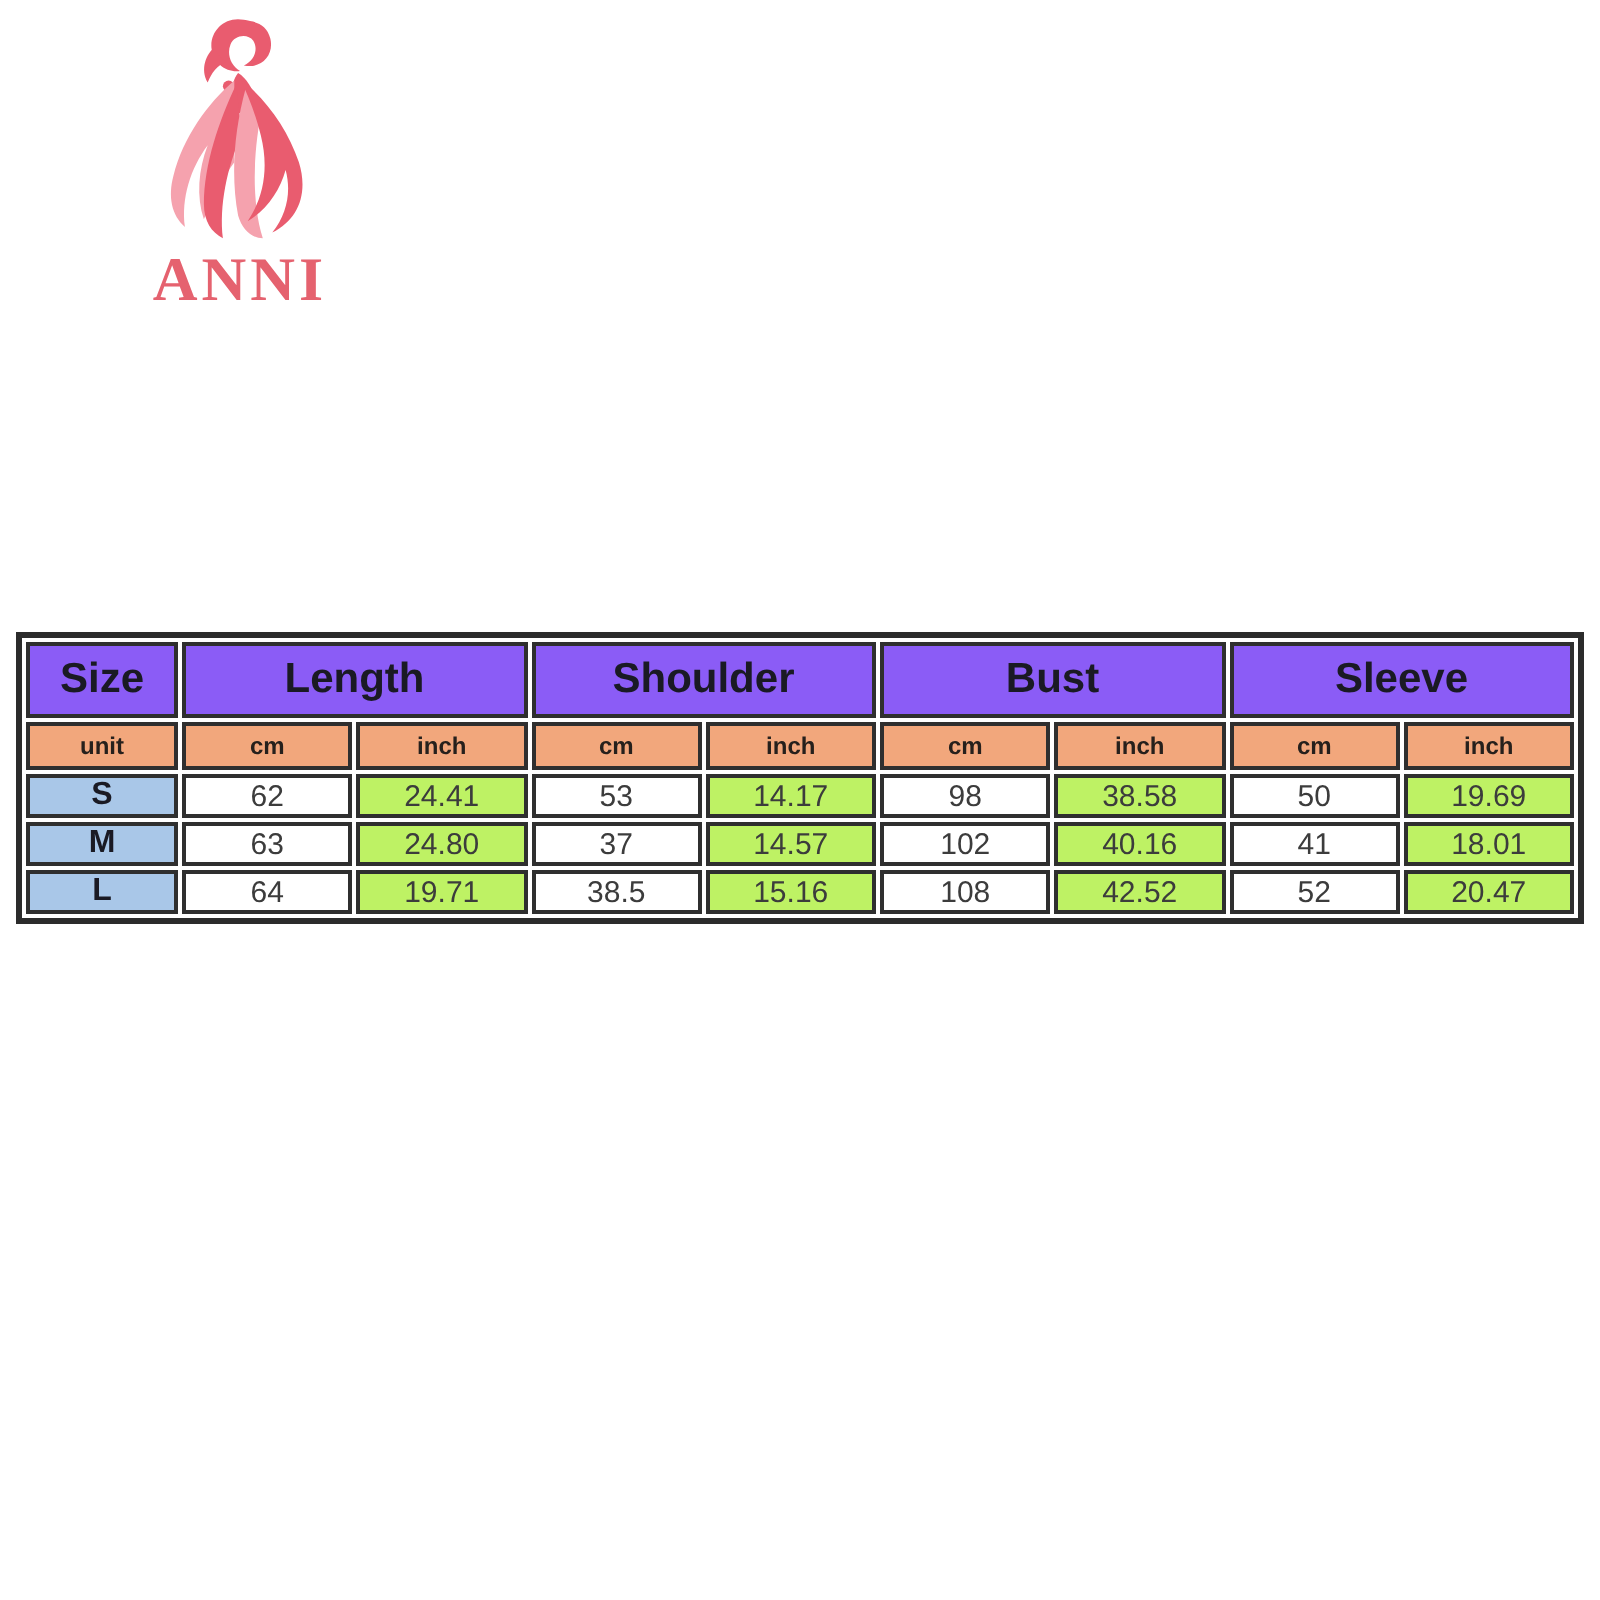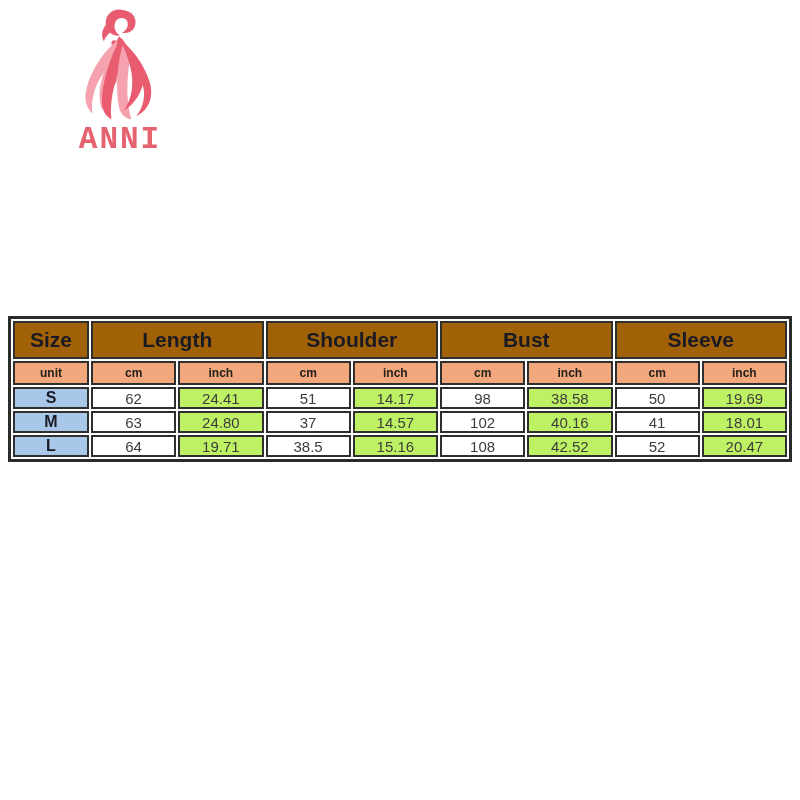--- a/index.html
+++ b/index.html
@@ -4,38 +4,38 @@
 <style>
   * { margin: 0; padding: 0; box-sizing: border-box; }
   html, body { width: 800px; height: 800px; background: #ffffff; overflow: hidden; }
   body { font-family: "Liberation Sans", sans-serif; position: relative; }
 
   
   .logo-wrap { position: absolute; left: 55px; top: 8px; width: 130px; text-align: center; }
   .logo-figure { display: block; margin: 0 auto; width: 96px; height: 114px; }
   .brand-name {
     display: block; margin-top: 2px;
-    font-family: Liberation Mono, monospace;
+    font-family: Liberation Serif, serif;
     font-weight: 700; font-size: 31px; letter-spacing: 2px;
     color: #E5626F; line-height: 1;
   }
 
   
   .size-table {
     position: absolute; left: 8px; top: 316px; width: 784px;
     border-collapse: separate; border-spacing: 2px;
     border: 3px solid #2B2B2B; background: #ffffff;
     table-layout: fixed;
   }
   .size-table td {
     border: 2px solid #2F2F2F;
     text-align: center; vertical-align: middle;
     overflow: hidden; white-space: nowrap;
   }
-  .hg  { background: #a16207; height: 38px; font-size: 21px; font-weight: 700; color: #1A1A24; }
+  .hg  { background: #8b5cf6; height: 38px; font-size: 21px; font-weight: 700; color: #1A1A24; }
   .hu  { background: #F2A77C; height: 24px; font-size: 12px; font-weight: 700; color: #26201C; }
   .c-size { background: #A9C7E8; height: 17px; font-size: 16px; font-weight: 700; color: #1A1A24; }
   .c-cm   { background: #FFFFFF; height: 17px; font-size: 15px; color: #3C3C3C; }
   .c-inch { background: #bef264; height: 17px; font-size: 15px; color: #3C3C3C; }
 </style>
 </head>
 <body>
 
 <div class="logo-wrap">
   <svg class="logo-figure" viewBox="0 0 100 120" aria-hidden="true">
@@ -82,21 +82,21 @@
       <td class="hu">inch</td>
       <td class="hu">cm</td>
       <td class="hu">inch</td>
       <td class="hu">cm</td>
       <td class="hu">inch</td>
     </tr>
     <tr>
       <td class="c-size">S</td>
       <td class="c-cm">62</td>
       <td class="c-inch">24.41</td>
-      <td class="c-cm">51</td>
+      <td class="c-cm">53</td>
       <td class="c-inch">14.17</td>
       <td class="c-cm">98</td>
       <td class="c-inch">38.58</td>
       <td class="c-cm">50</td>
       <td class="c-inch">19.69</td>
     </tr>
     <tr>
       <td class="c-size">M</td>
       <td class="c-cm">63</td>
       <td class="c-inch">24.80</td>

